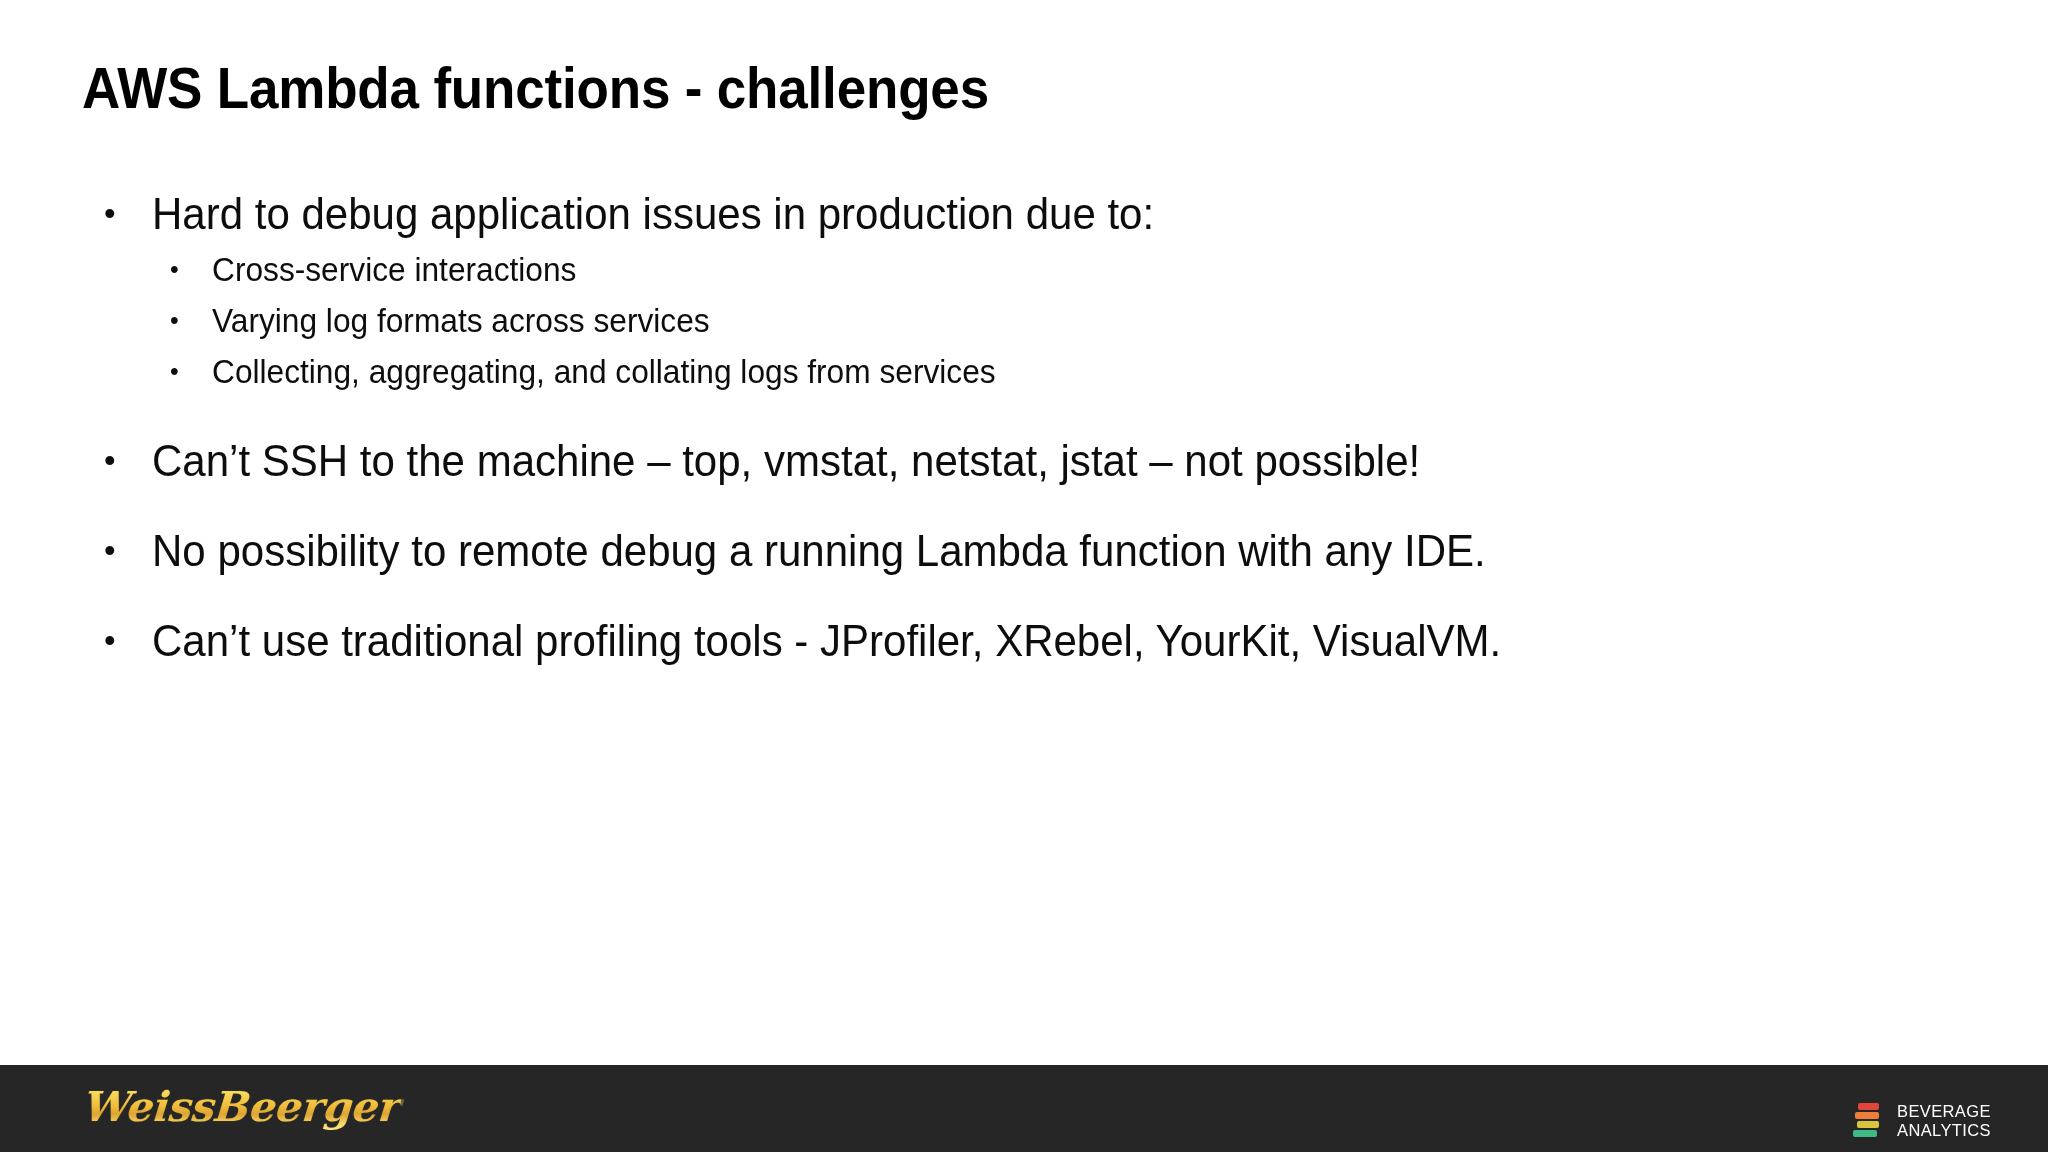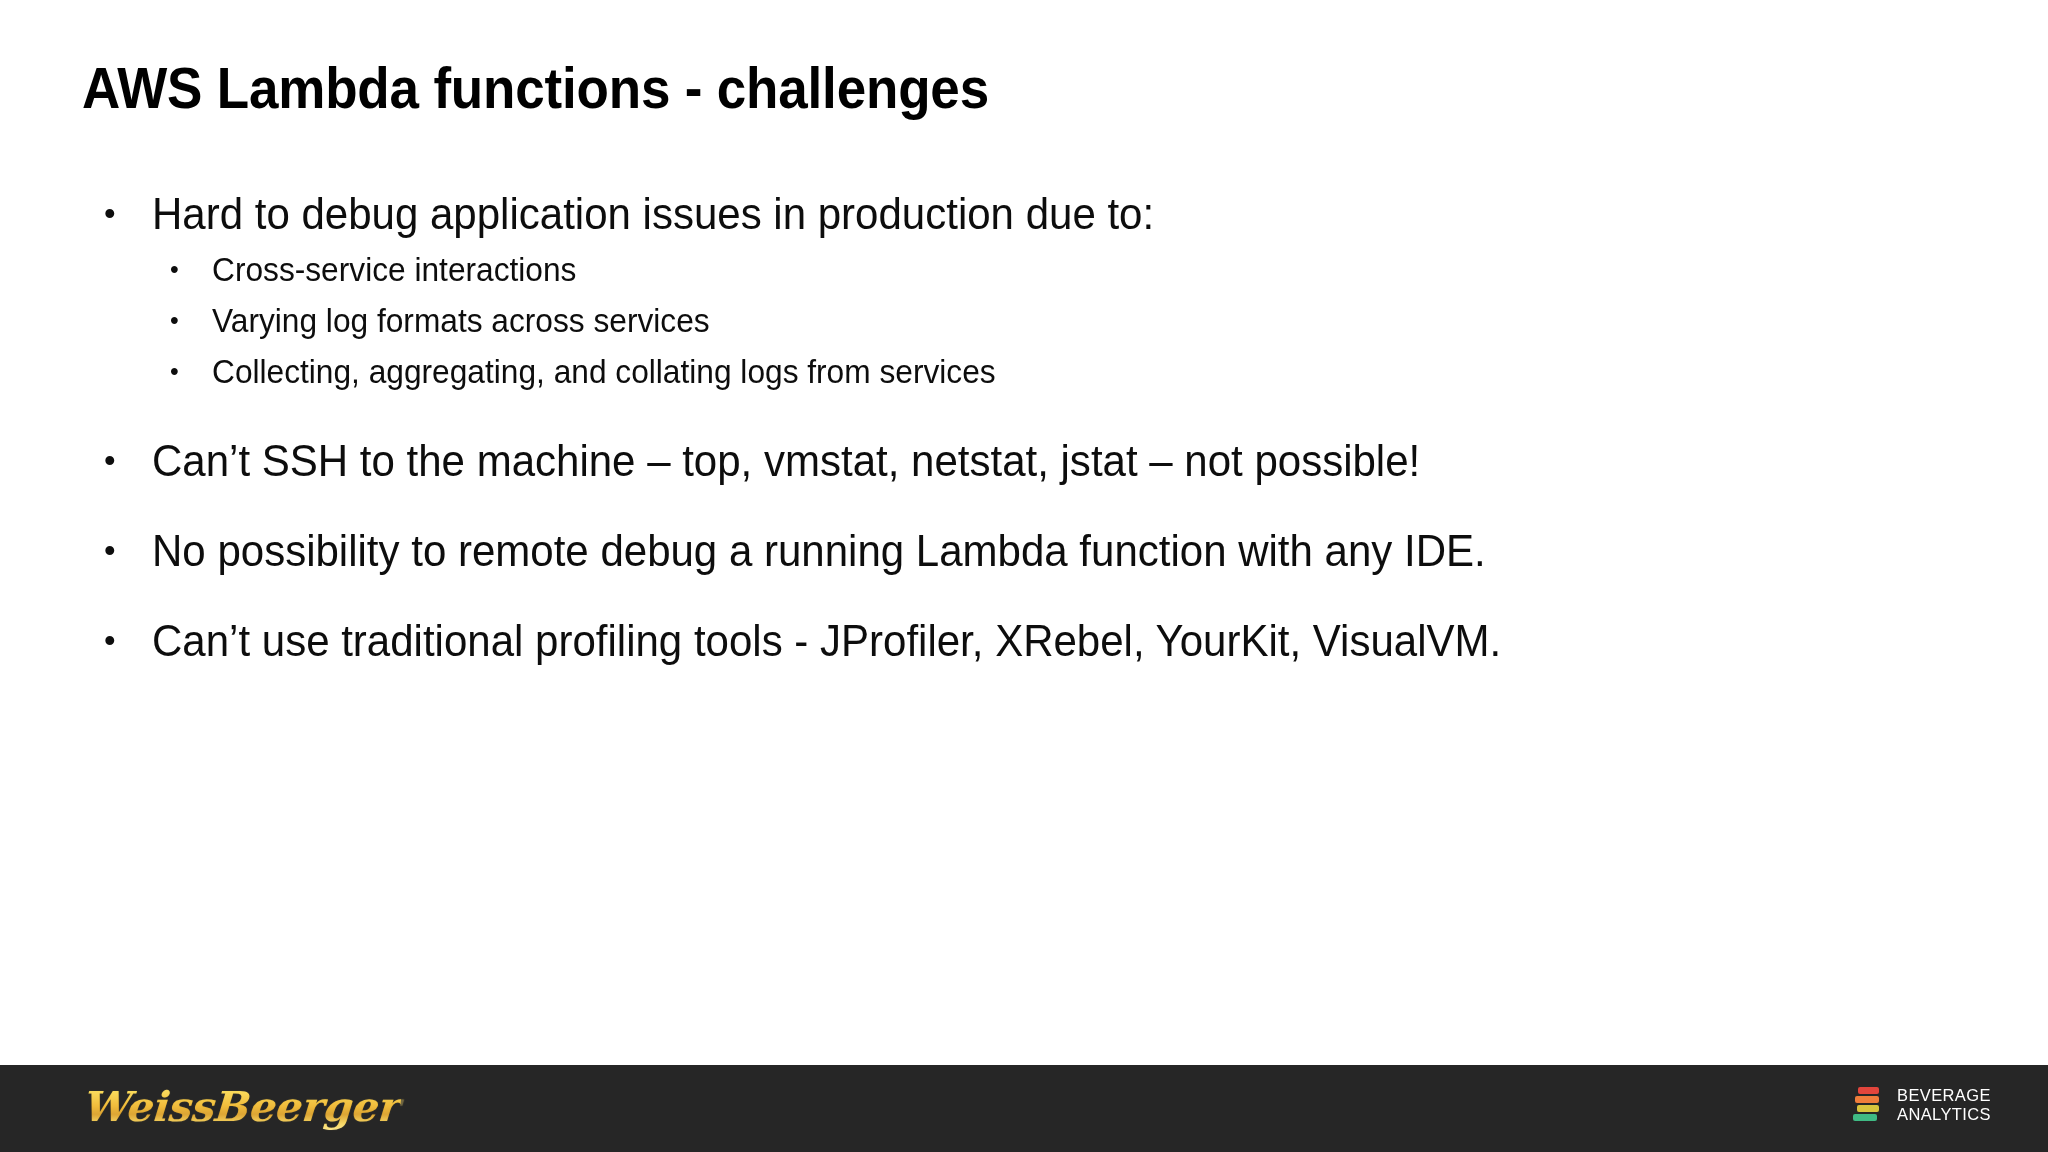--- a/index.html
+++ b/index.html
@@ -134,21 +134,21 @@
     -webkit-text-fill-color: transparent;
     text-shadow: 0 0 1px rgba(255, 225, 120, 0.35);
     transform: skewX(-6deg) scaleX(1.02);
     transform-origin: left center;
     white-space: nowrap;
   }
 
   .ba-logo {
     position: absolute;
     right: 54px;
-    top: 20px;
+    top: 36px;
     display: flex;
     align-items: center;
     gap: 18px;
   }
   .ba-mark {
     position: relative;
     width: 26px;
     height: 40px;
     flex: 0 0 auto;
   }

